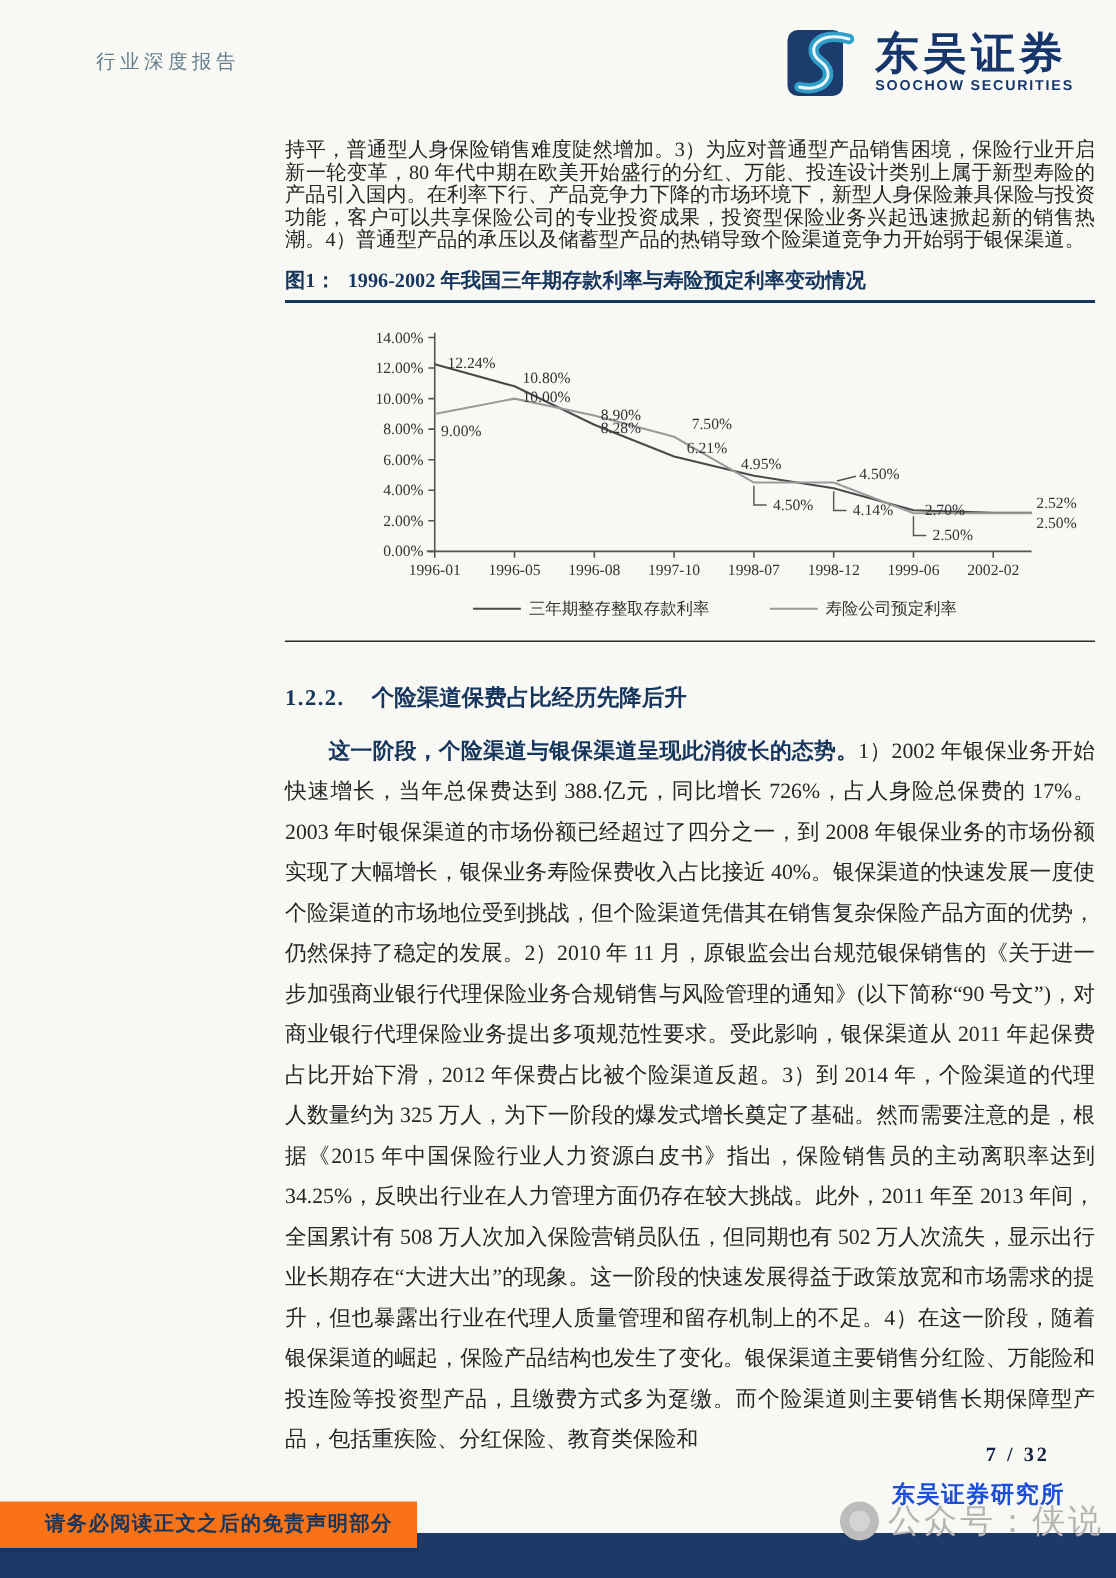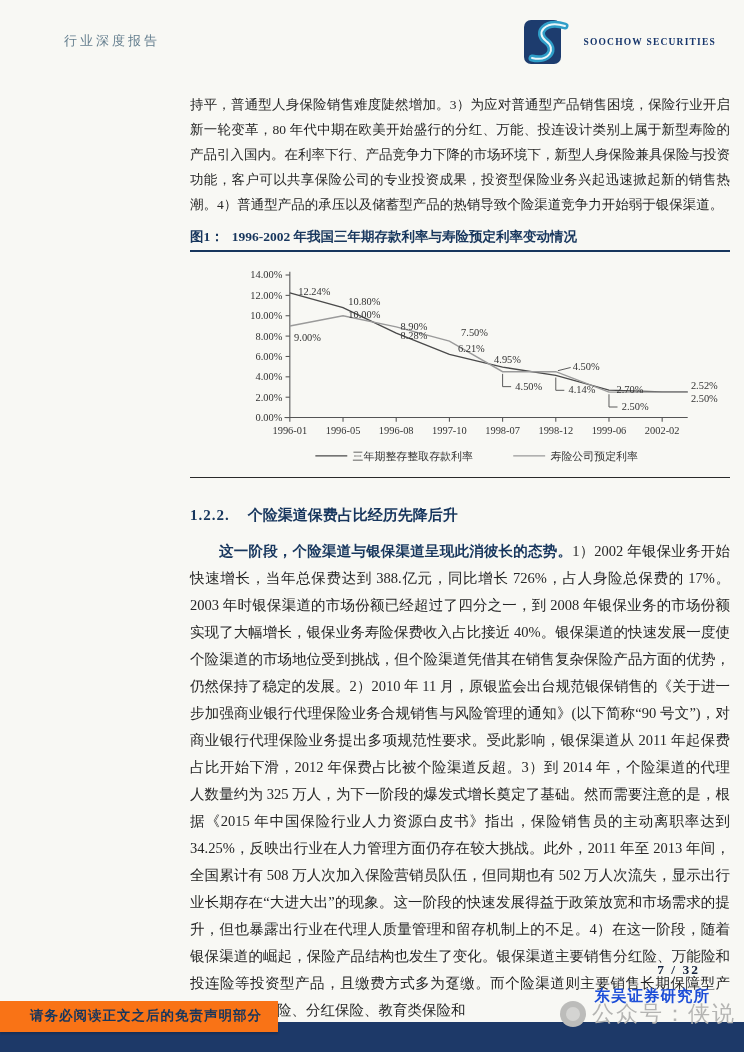--- a/index.html
+++ b/index.html
@@ -4,25 +4,25 @@
 <style>
   * { margin:0; padding:0; box-sizing:border-box; }
   body { background:#e8e8e6; font-family:"Liberation Serif","DejaVu Serif",serif; }
   .page { position:relative; width:744px; height:1052px; background:#f8f8f4; overflow:hidden; margin:0 auto; }
 
   
   .report-type { position:absolute; left:64px; top:32px; font-size:13px; letter-spacing:3px; color:#647e8e; }
   .brand { position:absolute; right:28px; top:16px; display:flex; align-items:center; gap:8px; }
   .brand-text { display:flex; flex-direction:column; }
   .brand-cn { font-size:29px; font-weight:bold; color:#16356b; letter-spacing:3px; line-height:1.1; }
-  .brand-en { font-size:9.5px; font-weight:bold; color:#16356b; letter-spacing:1.2px; font-family:Liberation Serif, serif; }
+  .brand-en { font-size:9.5px; font-weight:bold; color:#16356b; letter-spacing:1.2px; font-family:Liberation Sans, sans-serif; }
 
   
   .content { position:absolute; left:190px; top:92px; width:540px; }
-  .para1 { font-size:13.5px; line-height:25px; color:#262626; text-align:justify; }
+  .para1 { font-size:13.5px; line-height:15px; color:#262626; text-align:justify; }
 
   .figure { margin-top:11px; }
   .figure-title-row { font-size:13.5px; font-weight:bold; color:#17365d; padding-bottom:4px; border-bottom:2.5px solid #17365d; }
   .figure-title-row .fig-label { margin-right:8px; }
   .chart-wrap { padding:8px 0 2px 36px; }
   .chart-wrap svg { width:500px; height:213px; display:block; }
   .figure-rule { border-top:1.5px solid #2a2a2a; margin-top:2px; }
   .figure-source { font-size:12px; color:#262626; padding:7px 0 4px 4px; }
 
   .section-heading { margin-top:28px; font-size:15px; font-weight:bold; color:#17365d; }
@@ -49,20 +49,21 @@
 <div class="page">
 
   <div class="report-type">行业深度报告</div>
   <div class="brand">
     <svg class="logo-icon" viewBox="0 0 52 52">
       <rect x="1" y="4" width="37" height="44" rx="7" fill="#1d3c6e"></rect>
       <path d="M42 10 C 22 4, 12 17, 23 25 C 34 33, 26 46, 9 42" fill="none" stroke="#2f9ec8" stroke-width="7" stroke-linecap="round"></path>
       <path d="M42 10 C 22 4, 12 17, 23 25 C 34 33, 26 46, 9 42" fill="none" stroke="#eaf6fa" stroke-width="2" stroke-linecap="round"></path>
     </svg>
     <div class="brand-text">
+      <div class="brand-cn">东吴证券</div>
       <div class="brand-en">SOOCHOW SECURITIES</div>
     </div>
   </div>
 
   <div class="content">
     <p class="para1">持平，普通型人身保险销售难度陡然增加。3）为应对普通型产品销售困境，保险行业开启新一轮变革，80 年代中期在欧美开始盛行的分红、万能、投连设计类别上属于新型寿险的产品引入国内。在利率下行、产品竞争力下降的市场环境下，新型人身保险兼具保险与投资功能，客户可以共享保险公司的专业投资成果，投资型保险业务兴起迅速掀起新的销售热潮。4）普通型产品的承压以及储蓄型产品的热销导致个险渠道竞争力开始弱于银保渠道。</p>
 
     <div class="figure">
       <div class="figure-title-row">
         <span class="fig-label">图1：</span><span>1996-2002 年我国三年期存款利率与寿险预定利率变动情况</span>

